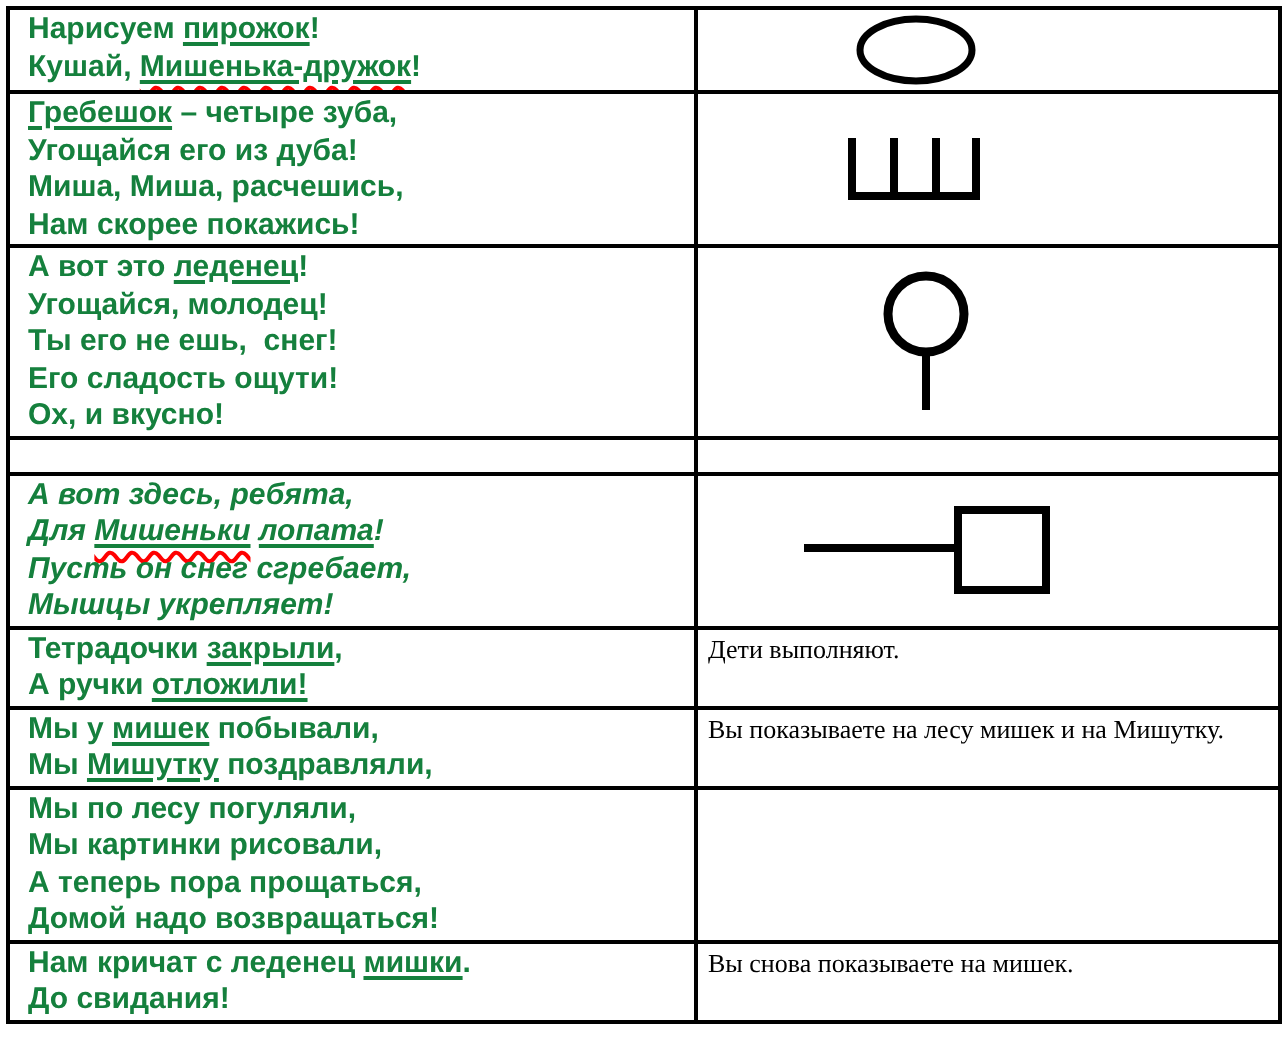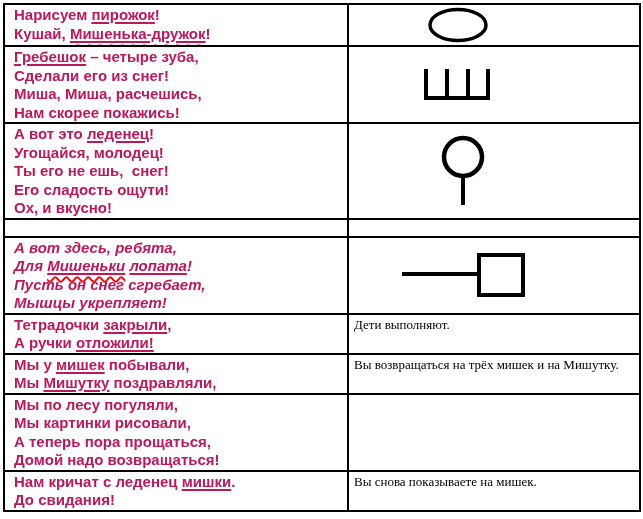--- a/index.html
+++ b/index.html
@@ -16,21 +16,21 @@
     vertical-align: top;
     overflow: hidden;
     padding: 0;
   }
   .verse-cell {
     padding: 1px 4px 0 9px;
     font-family: "Liberation Sans", sans-serif;
     font-weight: bold;
     font-size: 15px;
     line-height: 18.5px;
-    color: #be185d;
+    color: #15803d;
   }
   .line { white-space: pre-wrap; }
   .underline {
     text-decoration: underline;
     text-decoration-thickness: 2px;
     text-underline-offset: 2px;
   }
   .squiggle {
     text-decoration: underline wavy #ff0000;
     text-decoration-thickness: 1.5px;
@@ -67,21 +67,21 @@
             <div class="drawing-wrap" style="margin-left: 78px;">
               <svg width="62" height="36" viewBox="0 0 62 36">
                 <ellipse cx="31" cy="18" rx="28" ry="15.5" fill="none" stroke="#000" stroke-width="3.5"></ellipse>
               </svg>
             </div>
           </td>
         </tr>
         <tr style="height: 75px;">
           <td class="verse-cell">
             <div class="line"><span class="underline">Гребешок</span><span> – четыре зуба,</span></div>
-            <div class="line"><span>Сделали его из снег!</span></div>
+            <div class="line"><span>Угощайся его из дуба!</span></div>
             <div class="line"><span>Миша, Миша, расчешись,</span></div>
             <div class="line"><span>Нам скорее покажись!</span></div>
           </td>
           <td class="art-cell">
             <div class="drawing-wrap" style="margin-left: 73px;">
               <svg width="70" height="35" viewBox="0 0 70 35">
                 <path d="M4 2 V31 H66 V2 M25 2 V31 M46 2 V31" fill="none" stroke="#000" stroke-width="4"></path>
               </svg>
             </div>
           </td>
@@ -131,21 +131,21 @@
           <td class="note-cell">
             <div>Дети выполняют.</div>
           </td>
         </tr>
         <tr style="height: 36px;">
           <td class="verse-cell">
             <div class="line"><span>Мы у </span><span class="underline">мишек</span><span> побывали,</span></div>
             <div class="line"><span>Мы </span><span class="underline">Мишутку</span><span> поздравляли,</span></div>
           </td>
           <td class="note-cell">
-            <div>Вы возвращаться на трёх мишек и на Мишутку.</div>
+            <div>Вы показываете на лесу мишек и на Мишутку.</div>
           </td>
         </tr>
         <tr style="height: 58px;">
           <td class="verse-cell">
             <div class="line"><span>Мы по лесу погуляли,</span></div>
             <div class="line"><span>Мы картинки рисовали,</span></div>
             <div class="line"><span>А теперь пора прощаться,</span></div>
             <div class="line"><span>Домой надо возвращаться!</span></div>
           </td>
           <td class="note-cell"></td>

